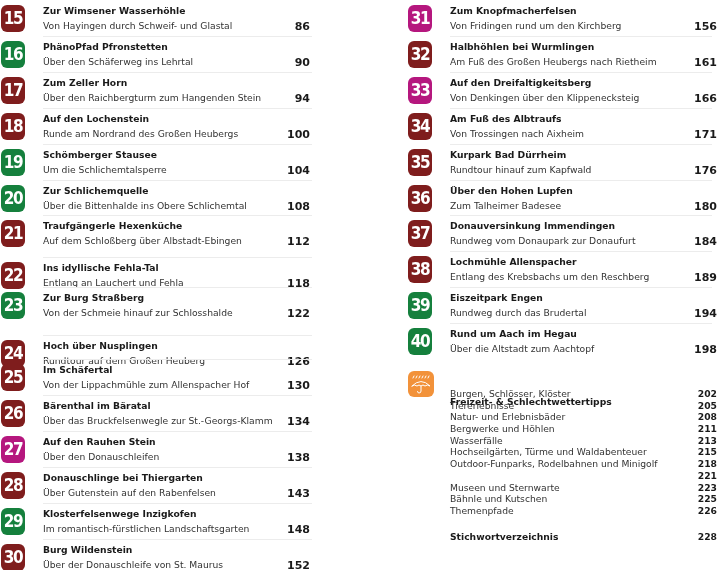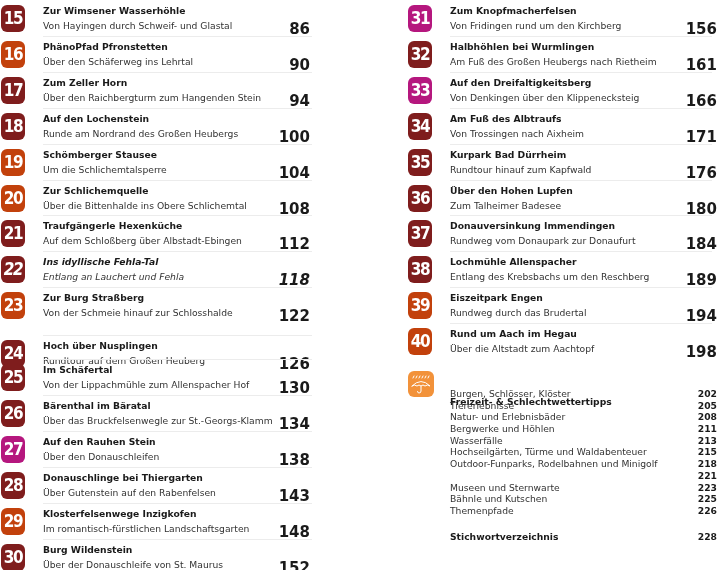--- a/index.html
+++ b/index.html
@@ -11,30 +11,30 @@
   .col { position: absolute; top: 0; }
   .col-left { left: 0; width: 320px; }
   .col-right { left: 407px; width: 313px; }
   .entry { position: absolute; left: 0; right: 0; height: 36px; }
   .badge {
     position: absolute; left: 1px; top: 1px; width: 24px; height: 27px;
     border-radius: 6px; color: #fff; font-family: "DejaVu Sans Condensed", "DejaVu Sans", sans-serif;
     font-weight: bold; font-size: 17px; line-height: 27px; text-align: center; letter-spacing: -1.5px;
   }
   .badge.green { background: #7f1d1d; }
-  .badge.blue { background: #c2410c; }
+  .badge.blue { background: #15803d; }
   .badge.magenta { background: #b5177e; }
   .title {
     position: absolute; left: 43px; top: 1px; font-size: 9.2px; font-weight: bold; white-space: nowrap;
   }
   .sub {
     position: absolute; left: 43px; top: 16px; font-size: 9.2px; color: #333; white-space: nowrap;
   }
   .page {
-    position: absolute; right: 10px; top: 16px; font-size: 15px; font-weight: bold;
+    position: absolute; right: 10px; top: 16px; font-size: 11px; font-weight: bold;
   }
   .col-right .page { right: 3px; }
   .sep {
     position: absolute; left: 43px; right: 8px; top: -4px; height: 1px; background: #ececec;
   }
   .tips { position: absolute; left: 0; right: 0; top: 371px; }
   .tips-icon {
     position: absolute; left: 1px; top: 0; width: 26px; height: 26px; border-radius: 6px; background: #f2923a;
   }
   .tips-title { position: absolute; left: 43px; top: 5px; font-size: 9.2px; font-weight: bold; white-space: nowrap; margin-top: 20px; }
@@ -89,21 +89,21 @@
       <div class="sub">Über die Bittenhalde ins Obere Schlichemtal</div>
       <div class="page">108</div>
     </div>
     <div class="entry" style="top: 219.4px;">
       <div class="sep"></div>
       <div class="badge green">21</div>
       <div class="title">Traufgängerle Hexenküche</div>
       <div class="sub">Auf dem Schloßberg über Albstadt-Ebingen</div>
       <div class="page">112</div>
     </div>
-    <div class="entry" style="top: 255px; font-style: italic;">
+    <div class="entry" style="top: 261px;">
       <div class="sep"></div>
       <div class="badge green">22</div>
       <div class="title">Ins idyllische Fehla-Tal</div>
       <div class="sub">Entlang an Lauchert und Fehla</div>
       <div class="page">118</div>
     </div>
     <div class="entry" style="top: 291.2px;">
       <div class="sep"></div>
       <div class="badge blue">23</div>
       <div class="title">Zur Burg Straßberg</div>

